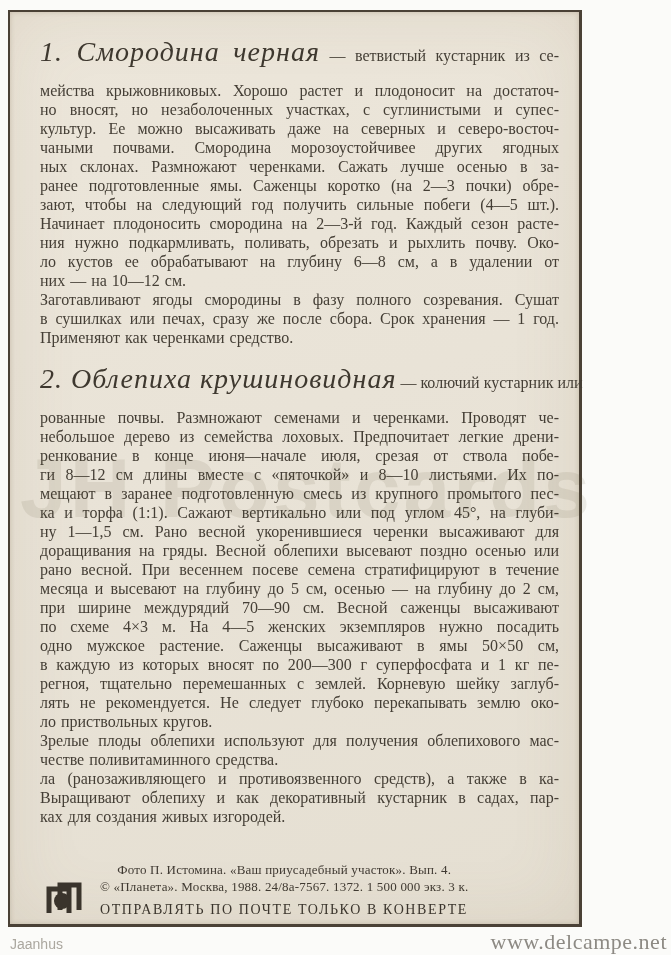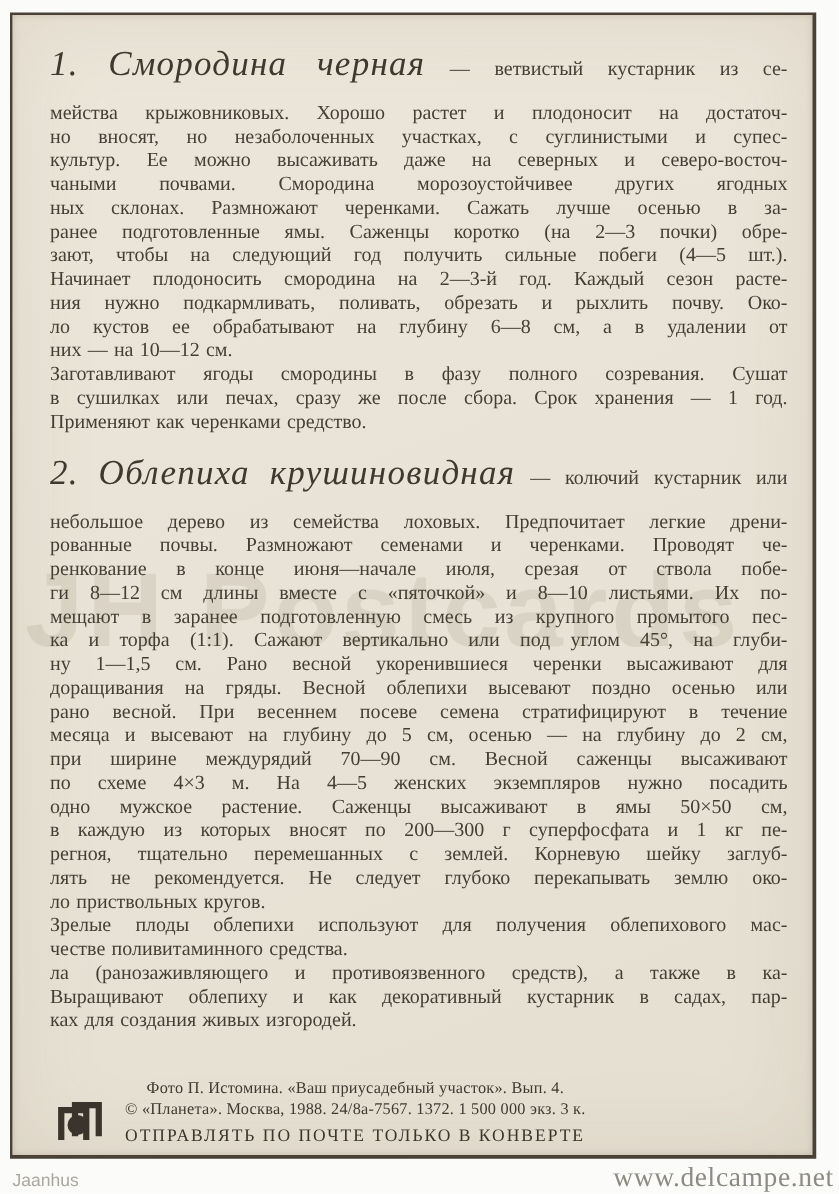--- a/index.html
+++ b/index.html
@@ -6,21 +6,21 @@
   .canvas {
     position: relative;
     width: 671px; height: 955px;
     background: #fbfbf9;
     overflow: hidden;
     font-family: "Liberation Serif", serif;
   }
   .card {
     position: absolute;
     left: 8px; top: 10px;
-    width: 645px; height: 917px;
+    width: 574px; height: 917px;
     box-sizing: border-box;
     background: linear-gradient(160deg, #ece6da 0%, #e9e3d7 45%, #e5dfd2 100%);
     border: 2px solid #4a4136;
     border-right-width: 3px;
     border-bottom-width: 3px;
     box-shadow: inset 0 0 70px rgba(140,115,80,0.12), inset 0 0 5px rgba(110,90,65,0.25);
   }
   .content {
     position: relative;
     padding: 22px 20px 0 30px;
@@ -130,22 +130,22 @@
             <div class="line para-last">Применяют как черенками средство.</div>
           </div>
       </section>
 
       <section class="section-2">
         <div class="headline">
           <span class="title">2. Облепиха крушиновидная</span>
           <span class="lead">— колючий кустарник или</span>
         </div>
         <div class="body-block">
+            <div class="line">рованные почвы. Размножают семенами и черенками. Проводят че-</div>
             <div class="line">небольшое дерево из семейства лоховых. Предпочитает легкие дрени-</div>
-            <div class="line">рованные почвы. Размножают семенами и черенками. Проводят че-</div>
             <div class="line">ренкование в конце июня—начале июля, срезая от ствола побе-</div>
             <div class="line">ги 8—12 см длины вместе с «пяточкой» и 8—10 листьями. Их по-</div>
             <div class="line">мещают в заранее подготовленную смесь из крупного промытого пес-</div>
             <div class="line">ка и торфа (1:1). Сажают вертикально или под углом 45°, на глуби-</div>
             <div class="line">ну 1—1,5 см. Рано весной укоренившиеся черенки высаживают для</div>
             <div class="line">доращивания на гряды. Весной облепихи высевают поздно осенью или</div>
             <div class="line">рано весной. При весеннем посеве семена стратифицируют в течение</div>
             <div class="line">месяца и высевают на глубину до 5 см, осенью — на глубину до 2 см,</div>
             <div class="line">при ширине междурядий 70—90 см. Весной саженцы высаживают</div>
             <div class="line">по схеме 4×3 м. На 4—5 женских экземпляров нужно посадить</div>

